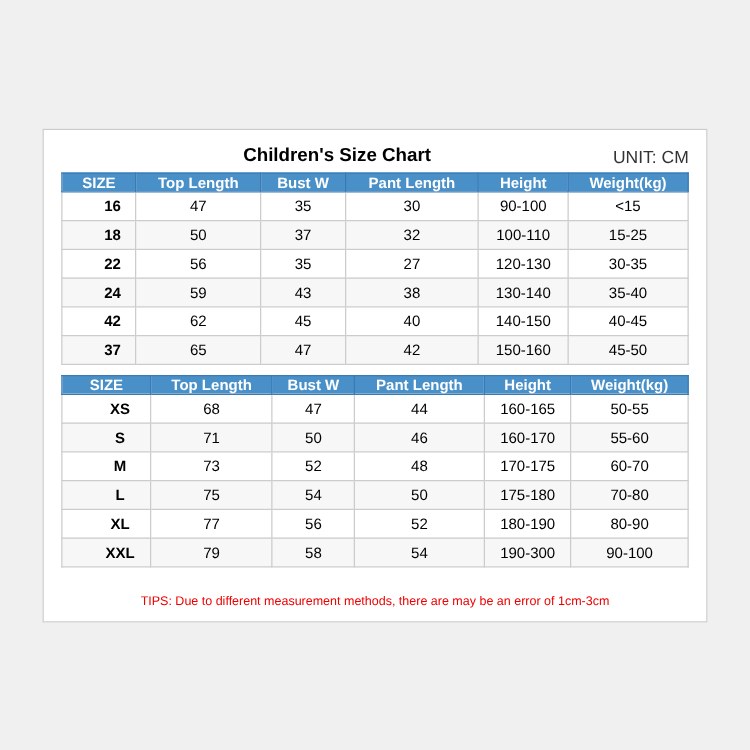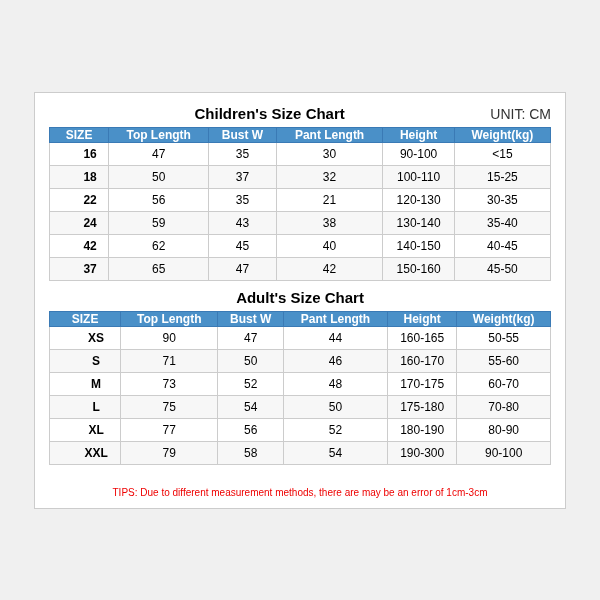--- a/index.html
+++ b/index.html
@@ -111,21 +111,21 @@
           <td>50</td>
           <td>37</td>
           <td>32</td>
           <td>100-110</td>
           <td>15-25</td>
         </tr>
         <tr>
           <td>22</td>
           <td>56</td>
           <td>35</td>
-          <td>21</td>
+          <td>27</td>
           <td>120-130</td>
           <td>30-35</td>
         </tr>
         <tr>
           <td>24</td>
           <td>59</td>
           <td>43</td>
           <td>38</td>
           <td>130-140</td>
           <td>35-40</td>
@@ -143,40 +143,35 @@
           <td>65</td>
           <td>47</td>
           <td>42</td>
           <td>150-160</td>
           <td>45-50</td>
         </tr>
       </tbody>
   </table>
 
   <div class="adult-section">
-    <div class="section-title-row">
-      <div style="flex:1; text-align:center;">
-        <span class="section-title">Adult's Size Chart</span>
-      </div>
-    </div>
     <table>
       <thead>
         <tr>
         <th>SIZE</th>
             <th>Top Length</th>
             <th>Bust W</th>
             <th>Pant Length</th>
             <th>Height</th>
             <th>Weight(kg)</th>
           </tr>
       </thead>
       <tbody id="adults-body">
       <tr>
             <td>XS</td>
-            <td>90</td>
+            <td>68</td>
             <td>47</td>
             <td>44</td>
             <td>160-165</td>
             <td>50-55</td>
           </tr>
           <tr>
             <td>S</td>
             <td>71</td>
             <td>50</td>
             <td>46</td>

